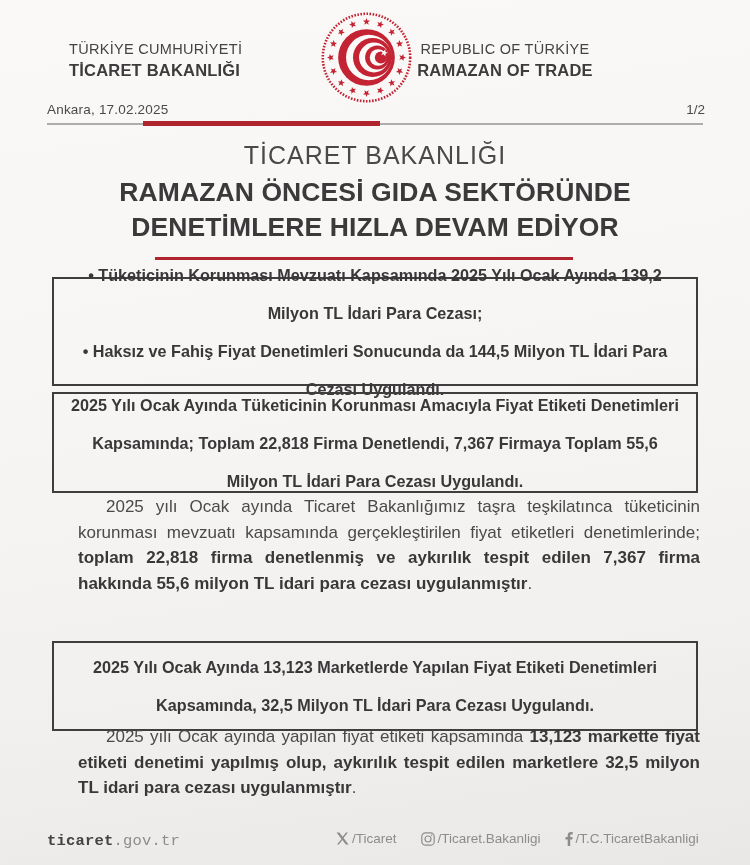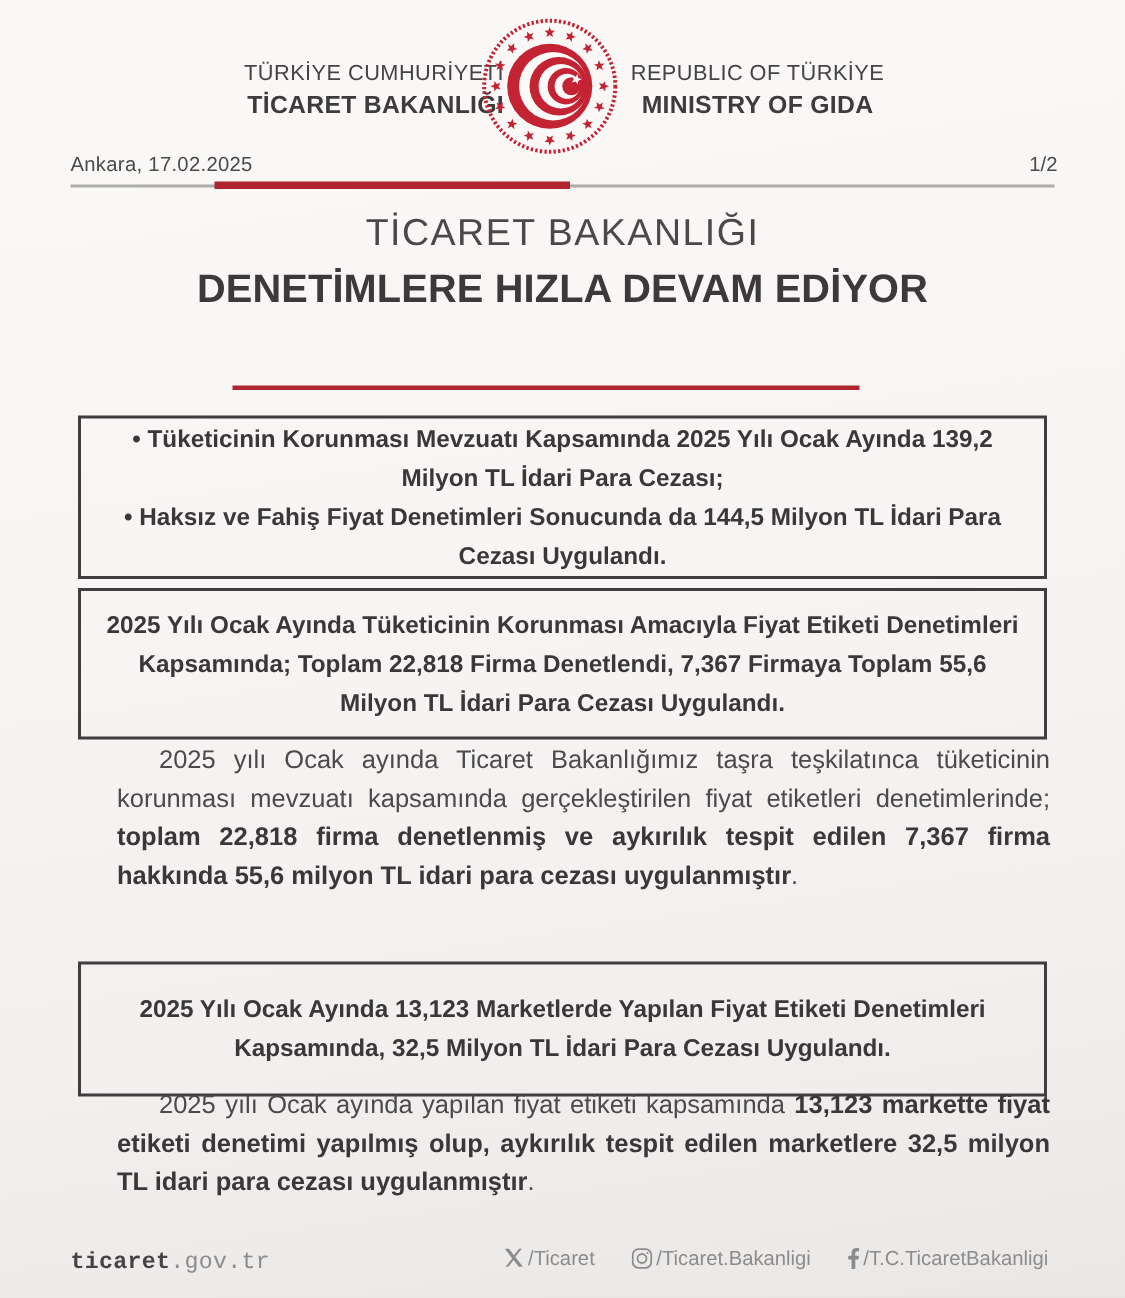--- a/index.html
+++ b/index.html
@@ -6,40 +6,40 @@
   .page{
     position:relative;
     width:750px;height:865px;
     margin:0 auto;
     overflow:hidden;
     background:linear-gradient(172deg,#faf9f8 0%,#f7f5f4 45%,#f2f0ee 75%,#eae8e6 100%);
     font-family:"Liberation Sans","DejaVu Sans",sans-serif;
     color:#3b393a;
   }
   
-  .hdr-left{position:absolute;top:40px;left:86px;width:250px;text-align:right;}
+  .hdr-left{position:absolute;top:40px;left:69px;width:250px;text-align:left;}
   .hdr-right{position:absolute;top:40px;left:380px;width:250px;text-align:center;}
   .hdr-line1{font-size:14.5px;font-weight:400;letter-spacing:.3px;color:#454344;line-height:18px;}
   .hdr-line2{font-size:16.5px;font-weight:700;letter-spacing:.2px;color:#3d3b3c;line-height:20px;margin-top:2px;}
   .emblem{position:absolute;top:11px;left:320px;width:93px;height:93px;}
   .dateline{position:absolute;top:102px;left:47px;font-size:13.5px;color:#4b4a4a;letter-spacing:.2px;}
   .pagenum{position:absolute;top:102px;right:45px;font-size:13.5px;color:#4b4a4a;}
   .rule-gray{position:absolute;top:123px;left:47px;width:656px;height:2px;background:#aeadac;}
   .rule-red{position:absolute;top:121px;left:143px;width:237px;height:5px;background:#b0242e;}
   
   .title{position:absolute;top:140px;left:0;width:750px;text-align:center;}
   .title-l1{font-size:25px;font-weight:400;letter-spacing:1px;color:#4a4849;line-height:31px;}
   .title-l2{font-size:26.5px;font-weight:700;letter-spacing:.1px;color:#3b393a;line-height:35px;margin-top:4px;}
   .title-underline{position:absolute;top:257px;left:155px;width:418px;height:3px;background:#b0242e;}
   
   .hlbox{
     position:absolute;left:52px;width:646px;box-sizing:border-box;
     border:2px solid #3f3d3e;
     display:flex;flex-direction:column;justify-content:center;
-    text-align:center;font-weight:700;font-size:16.2px;line-height:26px;
+    text-align:center;font-weight:700;font-size:16.2px;line-height:38px;
     color:#39373 8;color:#393738;padding:0 14px;
   }
   .box1{top:277px;height:109px;}
   .box2{top:392px;height:101px;}
   .box3{top:641px;height:90px;}
   
   .para{
     position:absolute;left:59px;width:622px;
     font-size:17px;line-height:25.5px;text-align:justify;
     color:#4b494a;text-indent:28px;margin-left:19px;
@@ -99,31 +99,32 @@
     <circle class="em-red" cx="56.5" cy="50" r="21"></circle>
     <circle class="em-white" cx="58" cy="50" r="16"></circle>
     <circle class="em-red" cx="61.5" cy="50" r="13"></circle>
     <circle class="em-white" cx="62.5" cy="50" r="9"></circle>
     <circle class="em-red" cx="65.5" cy="50" r="6.5"></circle>
     <use href="#star" class="em-white" x="69" y="45" transform="rotate(18,69,45)"></use>
   </svg>
 
   <div class="hdr-right">
     <div class="hdr-line1">REPUBLIC OF TÜRKİYE</div>
-    <div class="hdr-line2">MINISTRY OF GIDA</div>
+    <div class="hdr-line2">RAMAZAN OF TRADE</div>
   </div>
 
   <div class="dateline">Ankara, 17.02.2025</div>
   <div class="pagenum">1/2</div>
   <div class="rule-gray"></div>
   <div class="rule-red"></div>
 
   <div class="title">
     <div class="title-l1">TİCARET BAKANLIĞI</div>
     <div class="title-l2">
+      <div>RAMAZAN ÖNCESİ GIDA SEKTÖRÜNDE</div>
       <div>DENETİMLERE HIZLA DEVAM EDİYOR</div>
     </div>
   </div>
   <div class="title-underline"></div>
 
   <div class="hlbox box1">
     <div>• Tüketicinin Korunması Mevzuatı Kapsamında 2025 Yılı Ocak Ayında 139,2 Milyon TL İdari Para Cezası;</div>
     <div>• Haksız ve Fahiş Fiyat Denetimleri Sonucunda da 144,5 Milyon TL İdari Para Cezası Uygulandı.</div>
   </div>
 

